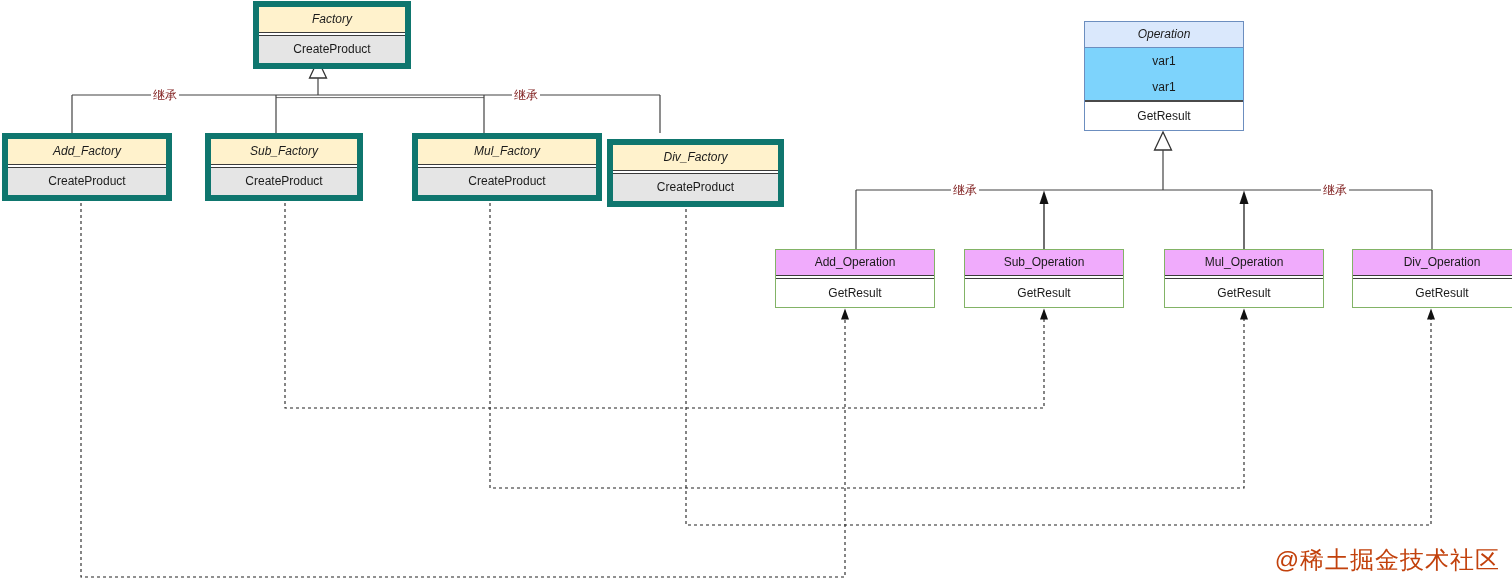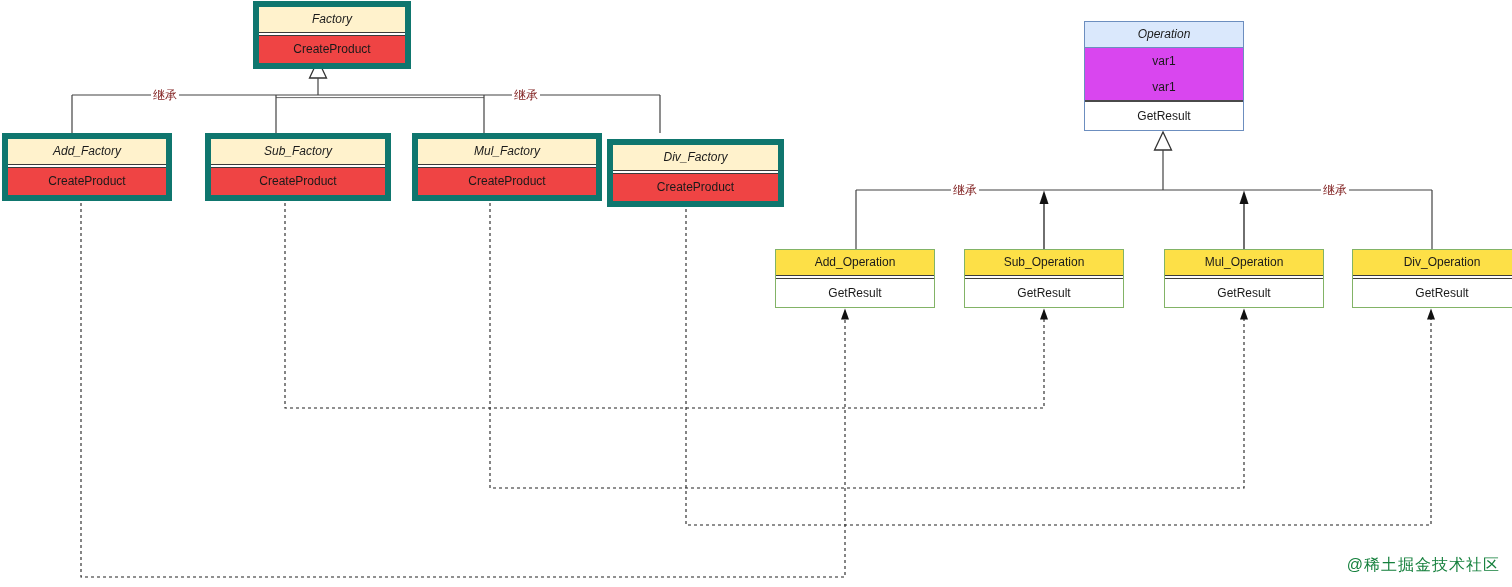--- a/index.html
+++ b/index.html
@@ -5,35 +5,35 @@
   html,body{margin:0;padding:0;background:#ffffff;}
   .canvas{
     position:relative;width:1512px;height:587px;background:#ffffff;overflow:hidden;
     font-family:"Liberation Sans",sans-serif;color:#1a1a1a;
   }
   .wires{position:absolute;left:0;top:0;}
   .uml-box{position:absolute;background:#ffffff;font-size:12px;text-align:center;box-sizing:border-box;}
   .yellow{border:6px solid #0f766e;}
   .yellow .head{background:#fff2cc;font-style:italic;}
   .green{border:1px solid #82b366;}
-  .green .head{background:#fde047;}
+  .green .head{background:#f0abfc;}
   .blue{border:1px solid #6c8ebf;}
   .blue .head{background:#dae8fc;font-style:italic;border-bottom:1px solid #6c8ebf;}
   .head{height:25px;line-height:25px;}
   .sep2{height:2px;border-top:1px solid #3b3b3b;border-bottom:1px solid #3b3b3b;background:#ffffff;}
-  .row{height:27px;line-height:27px;background:#ef4444;}
+  .row{height:27px;line-height:27px;background:#e5e5e5;}
   .row28{height:28px;line-height:28px;background:#ffffff;}
-  .rowv{height:26px;line-height:26px;background:#d946ef;}
+  .rowv{height:26px;line-height:26px;background:#7dd3fc;}
   .thick{height:0;border-top:2px solid #4a4a4a;}
   .edge-label{
     position:absolute;transform:translate(-50%,-50%);background:#ffffff;
     font-size:12px;line-height:14px;padding:0 2px;white-space:nowrap;color:#7f1d1d;
   }
   .watermark{
-    position:absolute;right:12px;bottom:11px;font-size:16px;color:#15803d;
+    position:absolute;right:12px;bottom:11px;font-size:24px;color:#c2410c;
     letter-spacing:1px;white-space:nowrap;
   }
 </style>
 </head>
 <body>
 
 <div class="canvas">
 
   <svg class="wires" width="1512" height="587" viewBox="0 0 1512 587" fill="none">
 
@@ -70,21 +70,21 @@
     <div class="head">Factory</div>
     <div class="sep2"></div>
     <div class="row">CreateProduct</div>
   </div>
 
   <div class="uml-box yellow" style="left:2px;top:133px;width:170px;">
     <div class="head">Add_Factory</div>
     <div class="sep2"></div>
     <div class="row">CreateProduct</div>
   </div>
-  <div class="uml-box yellow" style="left:205px;top:133px;width:186px;">
+  <div class="uml-box yellow" style="left:205px;top:133px;width:158px;">
     <div class="head">Sub_Factory</div>
     <div class="sep2"></div>
     <div class="row">CreateProduct</div>
   </div>
   <div class="uml-box yellow" style="left:412px;top:133px;width:190px;">
     <div class="head">Mul_Factory</div>
     <div class="sep2"></div>
     <div class="row">CreateProduct</div>
   </div>
   <div class="uml-box yellow" style="left:607px;top:139px;width:177px;">

